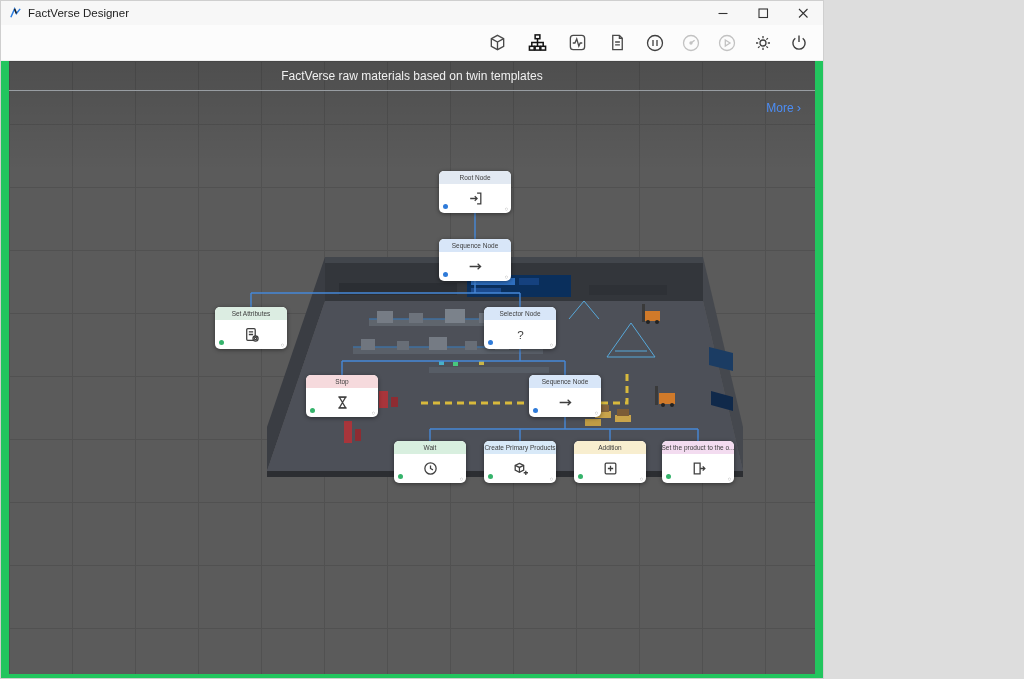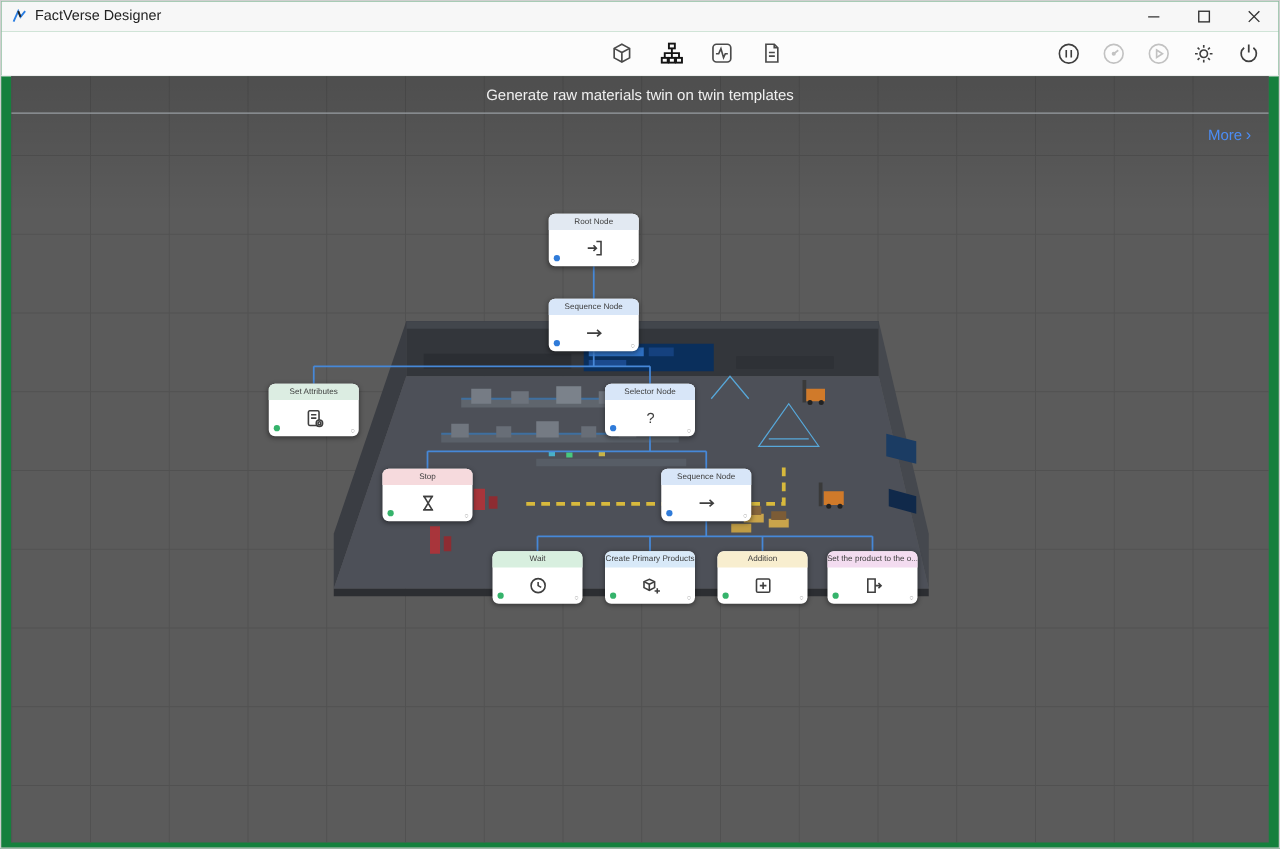--- a/index.html
+++ b/index.html
@@ -1,17 +1,17 @@
 <!DOCTYPE html>
 <html><head>
 <meta charset="utf-8">
 <style>
   * { margin:0; padding:0; box-sizing:border-box; }
   body { font-family:"Liberation Sans", sans-serif; background:#ddd; }
-  .window { position:relative; width:1024px; height:679px; background:#15803d; overflow:hidden; border:1px solid #cfcfcf; }
+  .window { position:relative; width:824px; height:679px; background:#22c55e; overflow:hidden; border:1px solid #cfcfcf; }
 
   
   .titlebar { position:absolute; top:0; left:0; right:0; height:24px; background:#f7f7f7; display:flex; align-items:center; padding-left:8px; }
   .titlebar .logo { width:13px; height:13px; margin-right:6px; }
   .titlebar .title { font-size:11.5px; color:#222; }
   .win-controls { position:absolute; right:0; top:0; height:24px; display:flex; }
   .win-btn { width:40px; height:24px; display:flex; align-items:center; justify-content:center; background:transparent; border:none; cursor:pointer; }
 
   
   .toolbar { position:absolute; top:24px; left:0; right:0; height:36px; background:#fcfcfc; border-bottom:1px solid #eee; }
@@ -150,21 +150,21 @@
           <path d="M10 2.5 V9"></path>
             <path d="M6.3 5.2 a6.1 6.1 0 1 0 7.4 0"></path>
         </svg>
       </button>
     </div>
   </div>
 
   <div class="canvas">
 
     <div class="banner">
-      <span class="banner-text">Generate raw materials twin on twin templates</span>
+      <span class="banner-text">FactVerse raw materials based on twin templates</span>
       <a class="banner-more">
         <span>More</span>
         <span class="chev">›</span>
       </a>
     </div>
 
     <svg class="factory" width="1008" height="615" viewBox="0 0 1008 615">
       <g>
         <polygon points="316,196 694,196 694,240 316,240" fill="#33363b"></polygon>
         <polygon points="316,196 694,196 694,202 316,202" fill="#42464c"></polygon>

